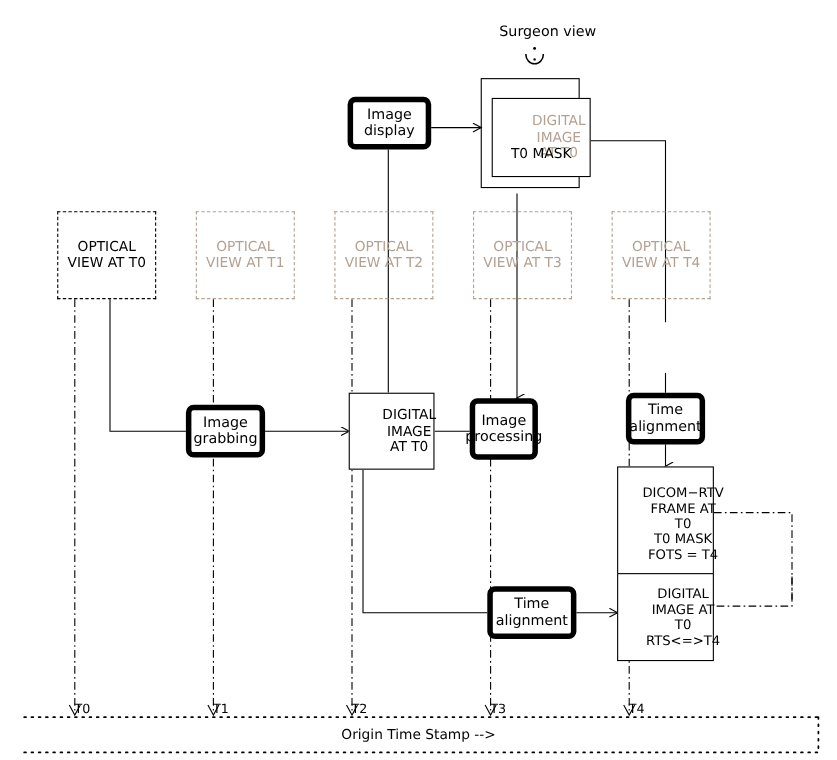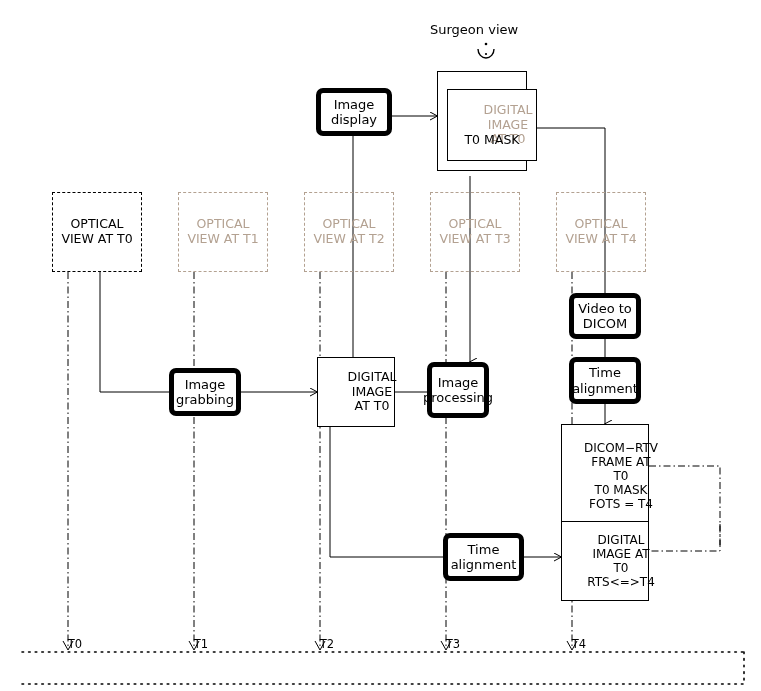--- a/index.html
+++ b/index.html
@@ -61,21 +61,21 @@
     border: 1px dashed #b3a191;
     background: transparent;
     color: #b3a191;
     font-size: 12.5px;
   }
   .label-plain {
     position: absolute;
     color: #000000;
     font-size: 13px;
     white-space: pre-line;
-    text-align: left;
+    text-align: right;
     line-height: 1.2;
   }
   .tick-label {
     position: absolute;
     font-size: 11.5px;
     color: #000000;
     text-align: right;
     margin-top: 19px;
   }
   .timeline-text {
@@ -200,22 +200,20 @@
 
   <div class="node rect-round" style="left:169px; top:368px; width:72px; height:48px;">Image
 grabbing</div>
 
   <div class="node rect-solid" style="left:317px; top:357px; width:78px; height:70px; background:#fff;">DIGITAL
 IMAGE AT T0</div>
 
   <div class="node rect-round" style="left:427px; top:362px; width:62px; height:56px;">Image
 processing</div>
 
-  <div class="node rect-round" style="left:569px; top:293px; width:72px; height:46px;">Video to
-DICOM</div>
 
   <div class="node rect-round" style="left:569px; top:357px; width:72px; height:47px;">Time
 alignment</div>
 
   <div class="node rect-solid" style="left:561px; top:424px; width:88px; height:104px; background:#fff; font-size:12px;">DICOM−RTV
 FRAME AT  T0
 T0 MASK
 FOTS  =  T4</div>
 
   <div class="node rect-round" style="left:443px; top:533px; width:81px; height:48px;">Time
@@ -225,14 +223,15 @@
 IMAGE AT T0
 RTS&lt;=&gt;T4</div>
 
 
   <div class="tick-label" style="left:54px; top:618px; width:28px;">T0</div>
   <div class="tick-label" style="left:180px; top:618px; width:28px;">T1</div>
   <div class="tick-label" style="left:306px; top:618px; width:28px;">T2</div>
   <div class="tick-label" style="left:432px; top:618px; width:28px;">T3</div>
   <div class="tick-label" style="left:558px; top:618px; width:28px;">T4</div>
 
+  <div class="timeline-text" style="top:660px;">Origin Time Stamp --&gt;</div>
 
 </div>
 
 </body></html>

